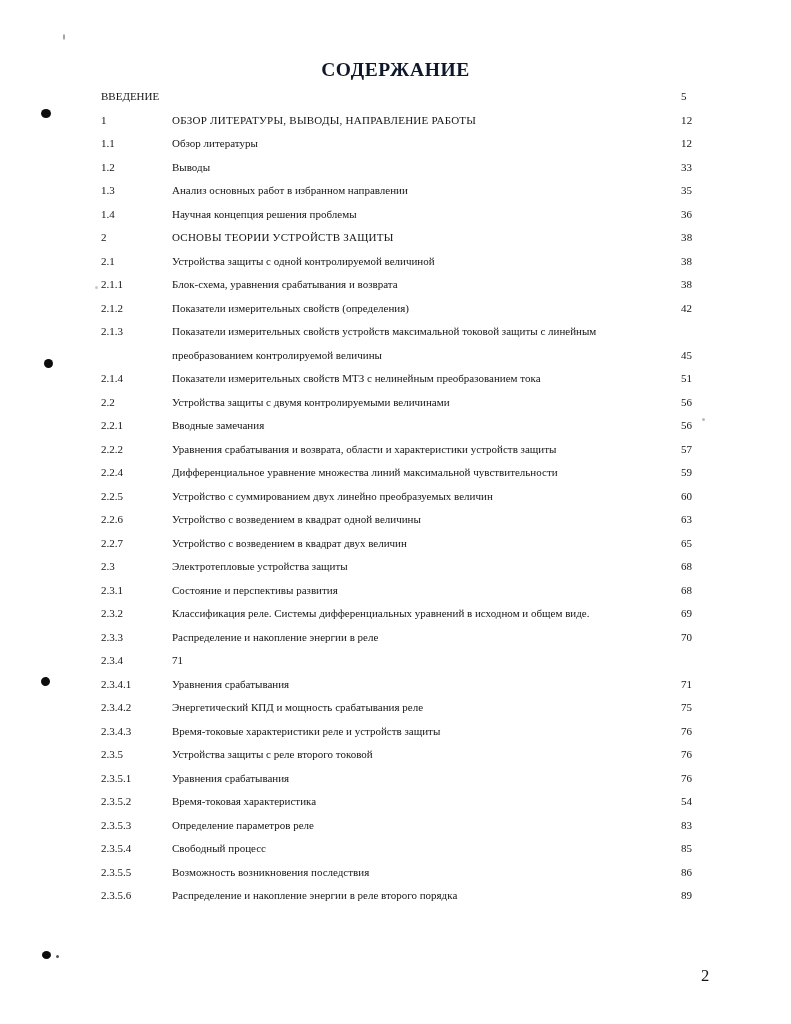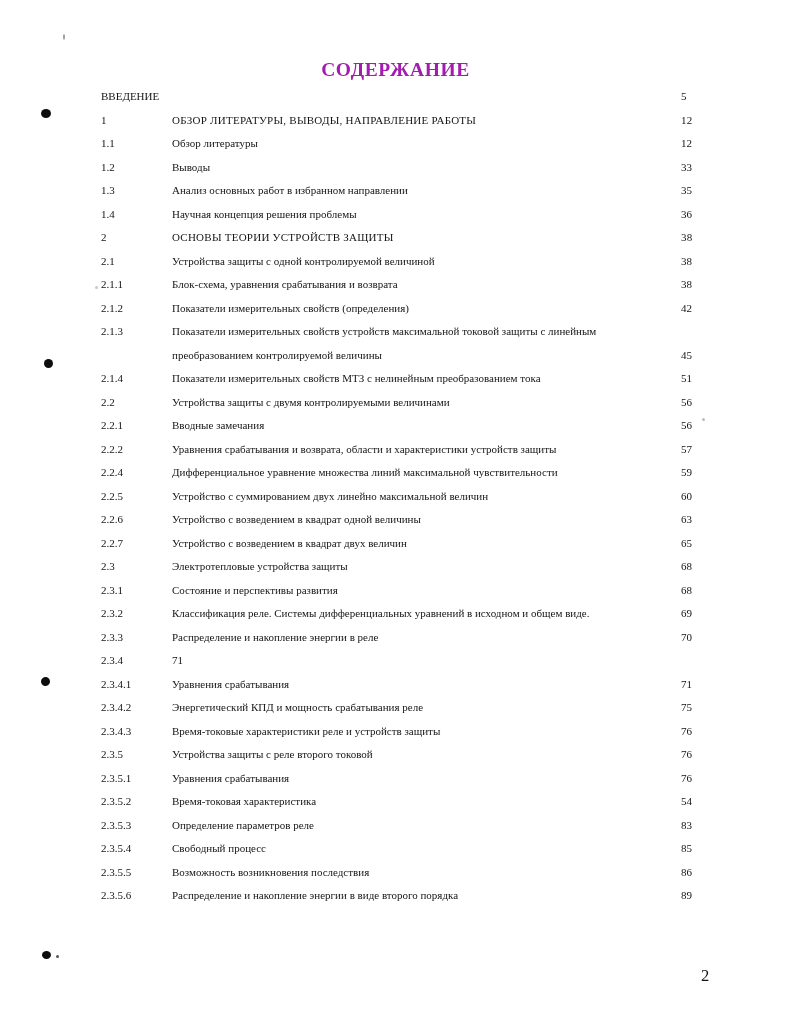--- a/index.html
+++ b/index.html
@@ -49,21 +49,21 @@
 
   
   .doc-title {
     position: absolute;
     top: 46px;
     left: 0;
     width: 791px;
     text-align: center;
     font-size: 19.5px;
     letter-spacing: 0.6px;
-    color: #a21caf;
+    color: #0f172a;
   }
 
   
   .toc {
     position: absolute;
     top: 85px;
     left: 101px;
     width: 640px;
   }
   .toc-row {
@@ -203,21 +203,21 @@
         <span class="title">Уравнения срабатывания и возврата, области и характеристики устройств защиты</span>
         <span class="page">57</span>
       </div>
       <div class="toc-row wrap">
         <span class="num">2.2.4</span>
         <span class="title">Дифференциальное уравнение множества линий максимальной чувствительности</span>
         <span class="page">59</span>
       </div>
       <div class="toc-row">
         <span class="num">2.2.5</span>
-        <span class="title">Устройство с суммированием двух линейно максимальной величин</span>
+        <span class="title">Устройство с суммированием двух линейно преобразуемых величин</span>
         <span class="page">60</span>
       </div>
       <div class="toc-row">
         <span class="num">2.2.6</span>
         <span class="title">Устройство с возведением в квадрат одной величины</span>
         <span class="page">63</span>
       </div>
       <div class="toc-row">
         <span class="num">2.2.7</span>
         <span class="title">Устройство с возведением в квадрат двух величин</span>
@@ -287,20 +287,20 @@
         <span class="title">Свободный процесс</span>
         <span class="page">85</span>
       </div>
       <div class="toc-row">
         <span class="num">2.3.5.5</span>
         <span class="title">Возможность возникновения последствия</span>
         <span class="page">86</span>
       </div>
       <div class="toc-row">
         <span class="num">2.3.5.6</span>
-        <span class="title">Распределение и накопление энергии в виде второго порядка</span>
+        <span class="title">Распределение и накопление энергии в реле второго порядка</span>
         <span class="page">89</span>
       </div>
     </div>
 
   <div class="folio">2</div>
 
 </div>
 
 </body></html>

